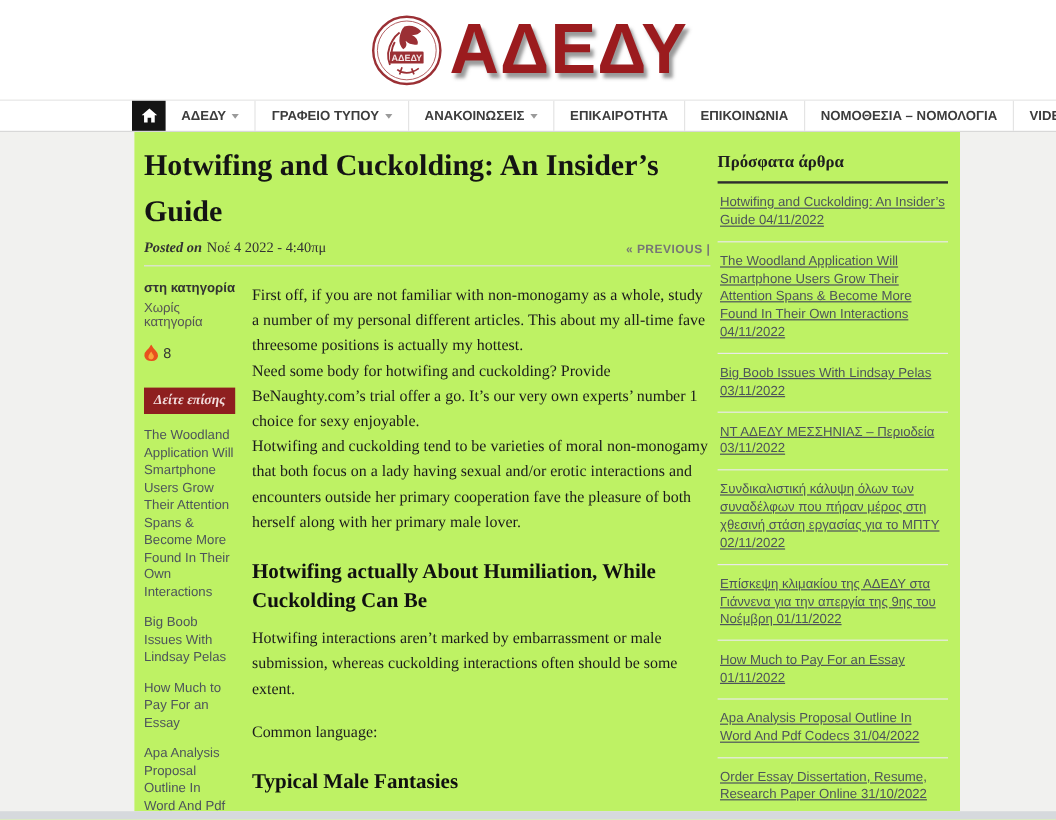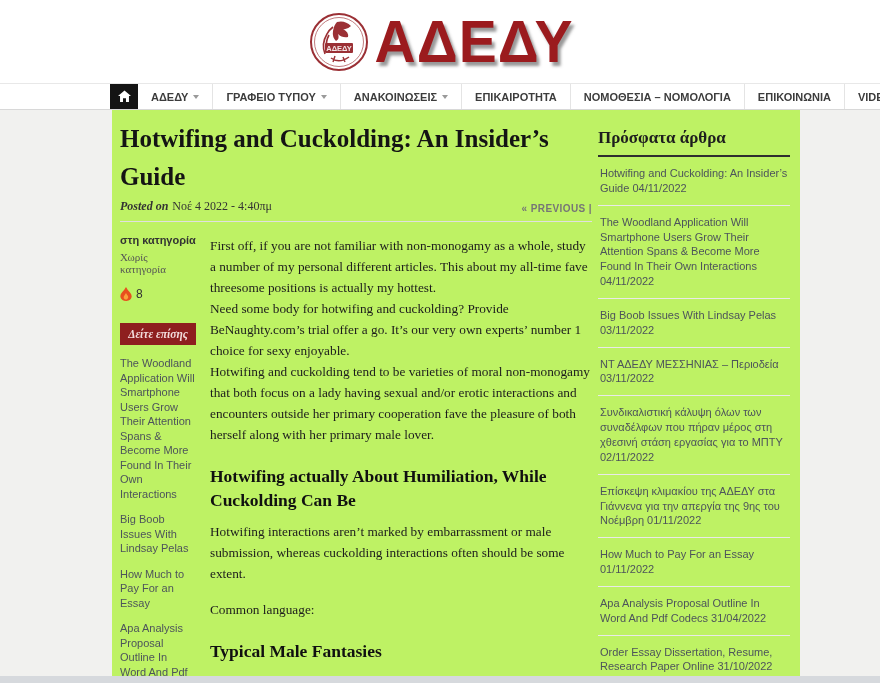--- a/index.html
+++ b/index.html
@@ -72,21 +72,21 @@
   .posted-prefix{font-style:italic;font-weight:bold;margin-right:4px;}
   .prev-link{
     font-family:"Liberation Sans", sans-serif;
     font-size:10px;font-weight:bold;color:#767676;letter-spacing:.4px;
     cursor:pointer;
   }
   .body-row{display:flex;padding-top:12px;}
   
   .left-col{width:76px;margin-right:14px;font-size:11px;color:#4c4c4c;flex:0 0 auto;}
   .cat-label{font-weight:bold;color:#333;margin-bottom:5px;}
-  .cat-value{color:#555;margin-bottom:12px;cursor:pointer;font-family:Liberation Serif, serif;}
+  .cat-value{color:#555;margin-bottom:12px;cursor:pointer;}
   .likes{display:flex;align-items:center;gap:4px;margin-bottom:22px;font-size:12px;color:#333;}
   .see-also{
     background:var(--box-red);color:#f2dcdc;text-align:center;
     font-family:"Liberation Serif", serif;font-style:italic;font-weight:bold;
     font-size:11.5px;padding:5px 2px;margin-bottom:11px;
   }
   .related-item{color:#4d545b;margin-bottom:11px;line-height:1.32;cursor:pointer;}
   
   .content{
     flex:1;font-family:"Liberation Serif", serif;
@@ -94,25 +94,25 @@
   }
   .content p{margin:0;}
   .content p.pspaced{margin:15px 0;}
   .content h2{
     font-size:17.5px;margin:20px 0 9px;color:#101010;
     line-height:1.35;font-weight:bold;
   }
   
   .sidebar{width:192px;margin-left:auto;padding-top:2px;flex:0 0 auto;}
   .sb-heading{
-    font-family:"Liberation Serif", serif;font-size:17px;font-weight:bold;
+    font-family:"Liberation Serif", serif;font-size:14px;font-weight:bold;
     color:#1e1e1e;border-bottom:2px solid #2e2e2e;
     padding-bottom:7px;margin:8px 0 0;
   }
-  .sb-list{list-style:none;margin:0;padding:0;font-size:11px;color:#4d545b;}
+  .sb-list{list-style:none;margin:0;padding:0;font-size:11px;color:#4d545b;text-decoration:underline;}
   .sb-list li{
     padding:9px 2px;border-bottom:1px solid #e9e9e9;
     line-height:1.35;cursor:pointer;
   }
   .sb-list li:last-child{border-bottom:none;}
   
   .bottom-strip{
     position:absolute;left:0;bottom:0;width:880px;height:7px;
     background:#d6d9dd;
   }
@@ -151,24 +151,24 @@
         <span class="caret"></span>
       </li>
       <li class="nav-item">
         <span>ΑΝΑΚΟΙΝΩΣΕΙΣ</span>
         <span class="caret"></span>
       </li>
       <li class="nav-item">
         <span>ΕΠΙΚΑΙΡΟΤΗΤΑ</span>
       </li>
       <li class="nav-item">
+        <span>ΕΠΙΚΟΙΝΩΝΙΑ</span>
+      </li>
+      <li class="nav-item">
         <span>ΝΟΜΟΘΕΣΙΑ – ΝΟΜΟΛΟΓΙΑ</span>
-      </li>
-      <li class="nav-item">
-        <span>ΕΠΙΚΟΙΝΩΝΙΑ</span>
       </li>
       <li class="nav-item">
         <span>VIDEO</span>
       </li>
     </ul>
 </nav>
 
 <div class="main-wrap">
 
   <main class="article-area">

